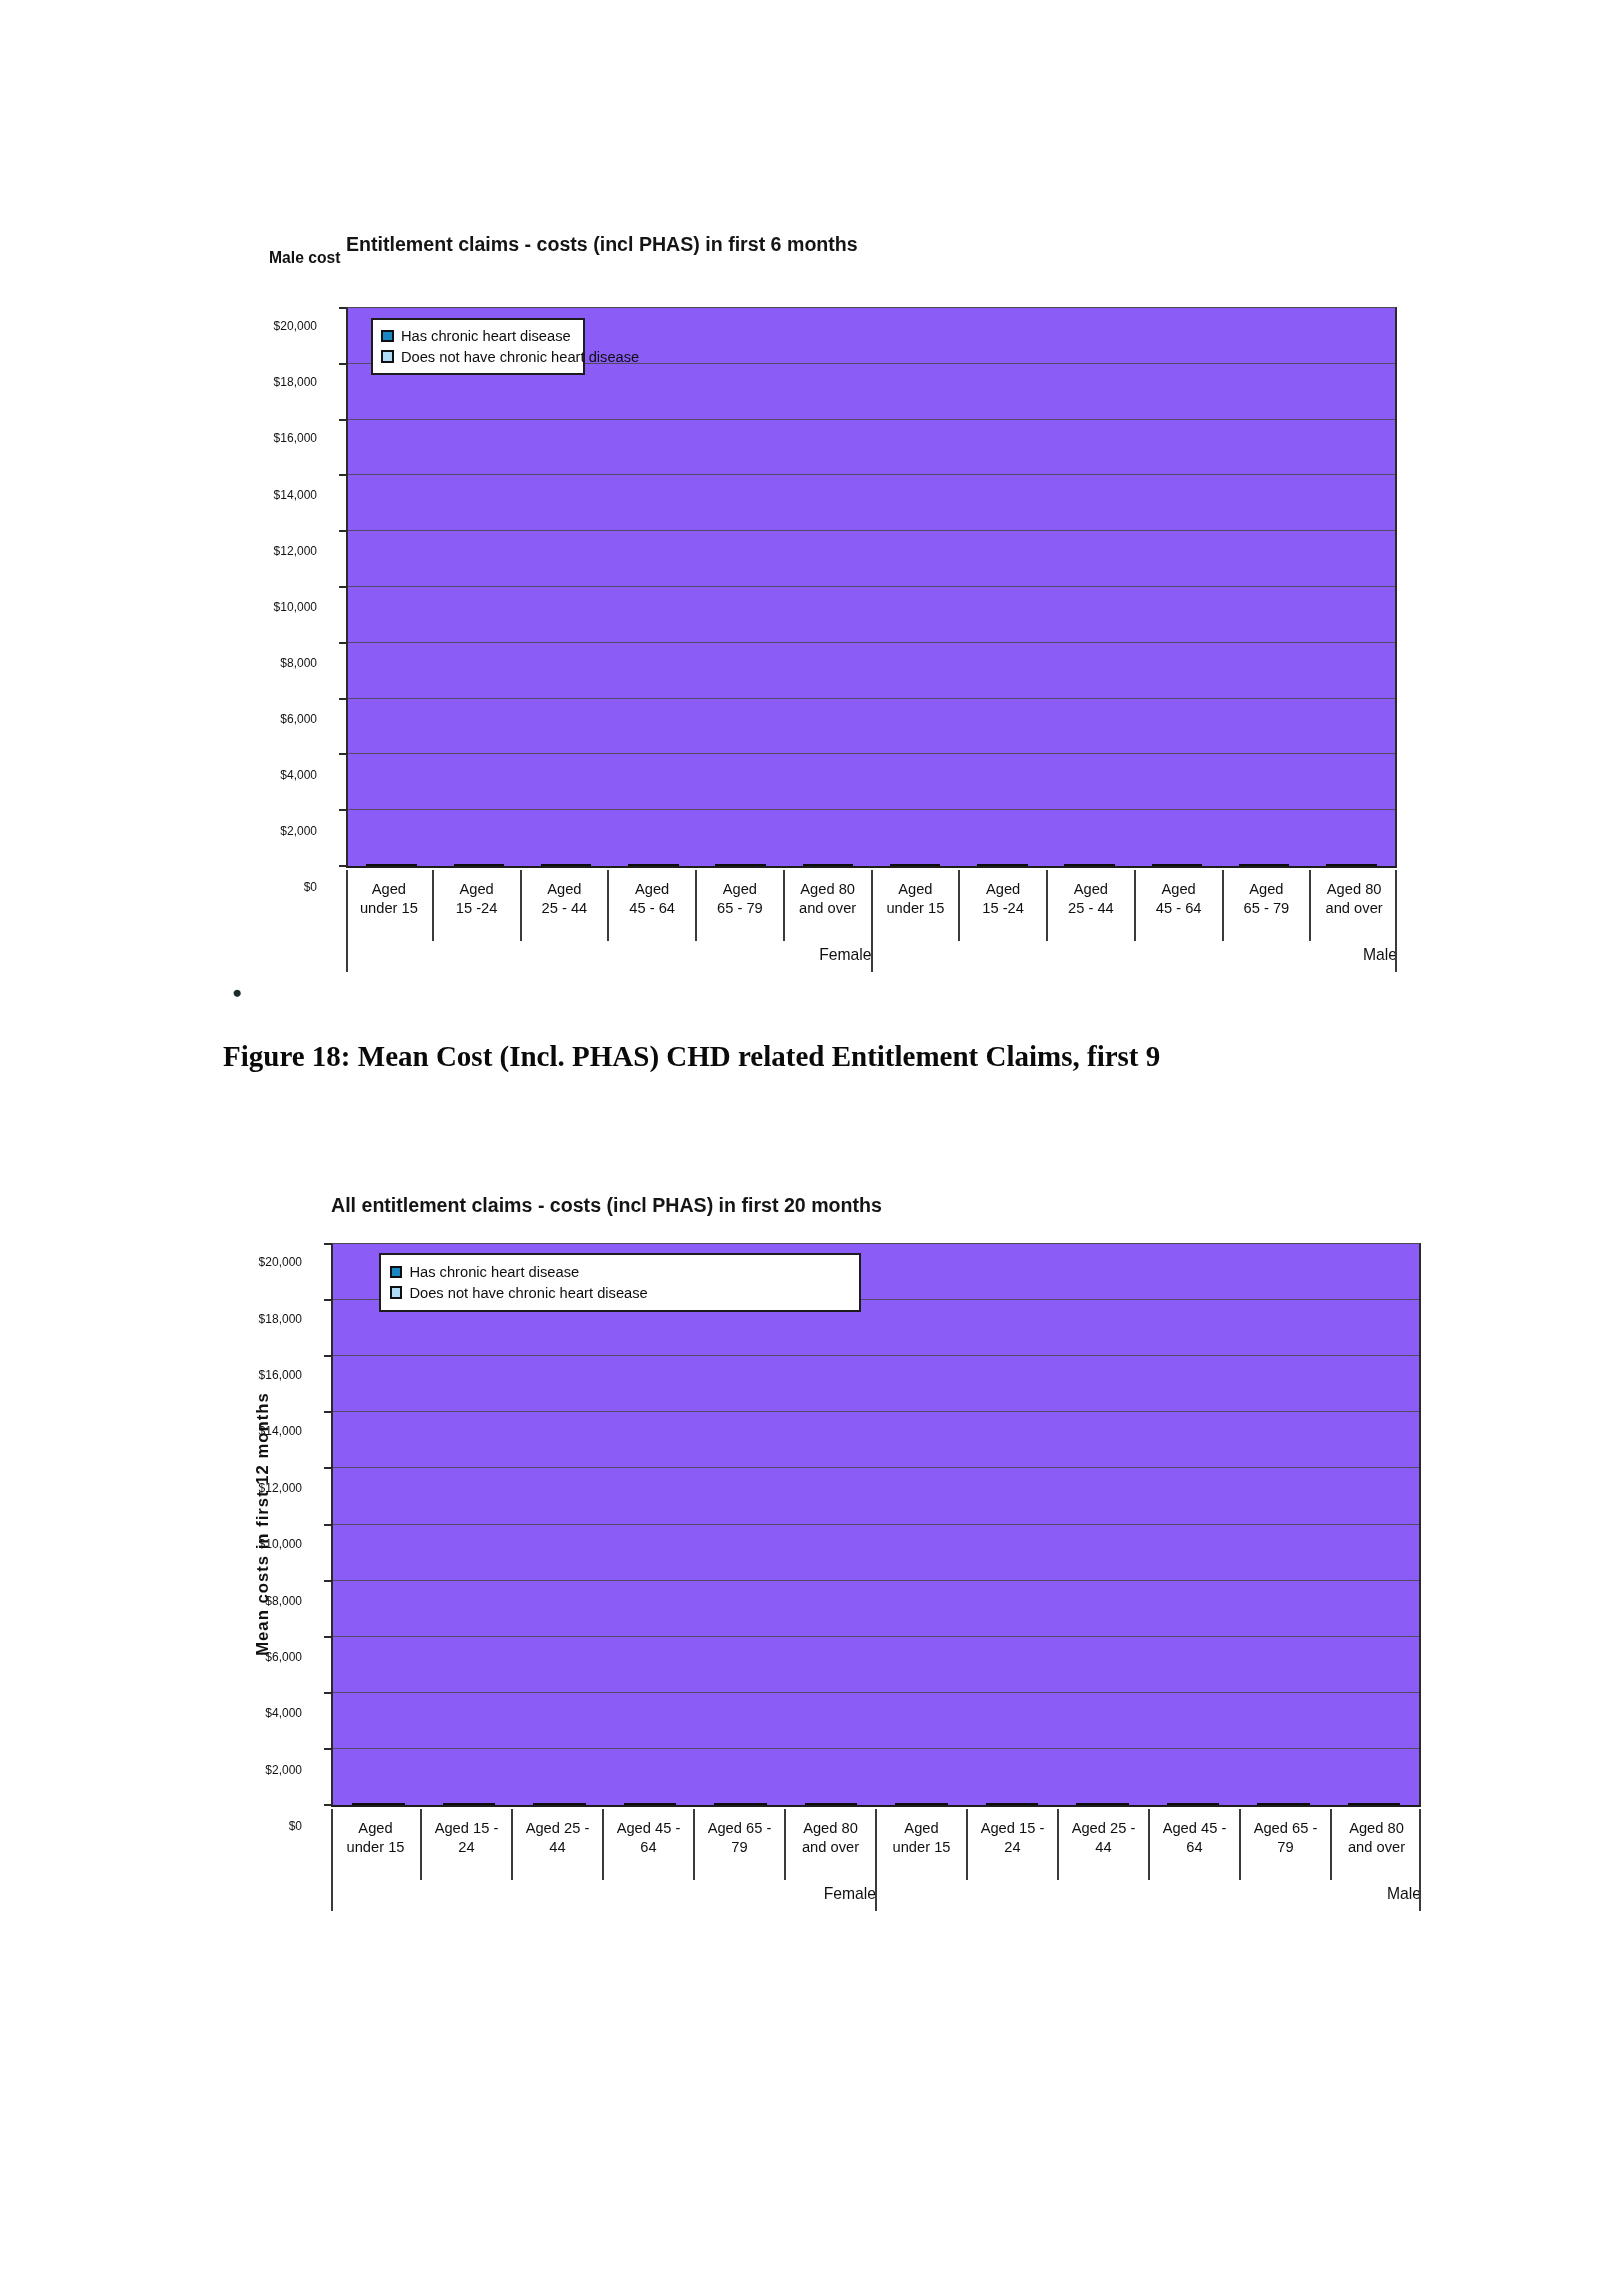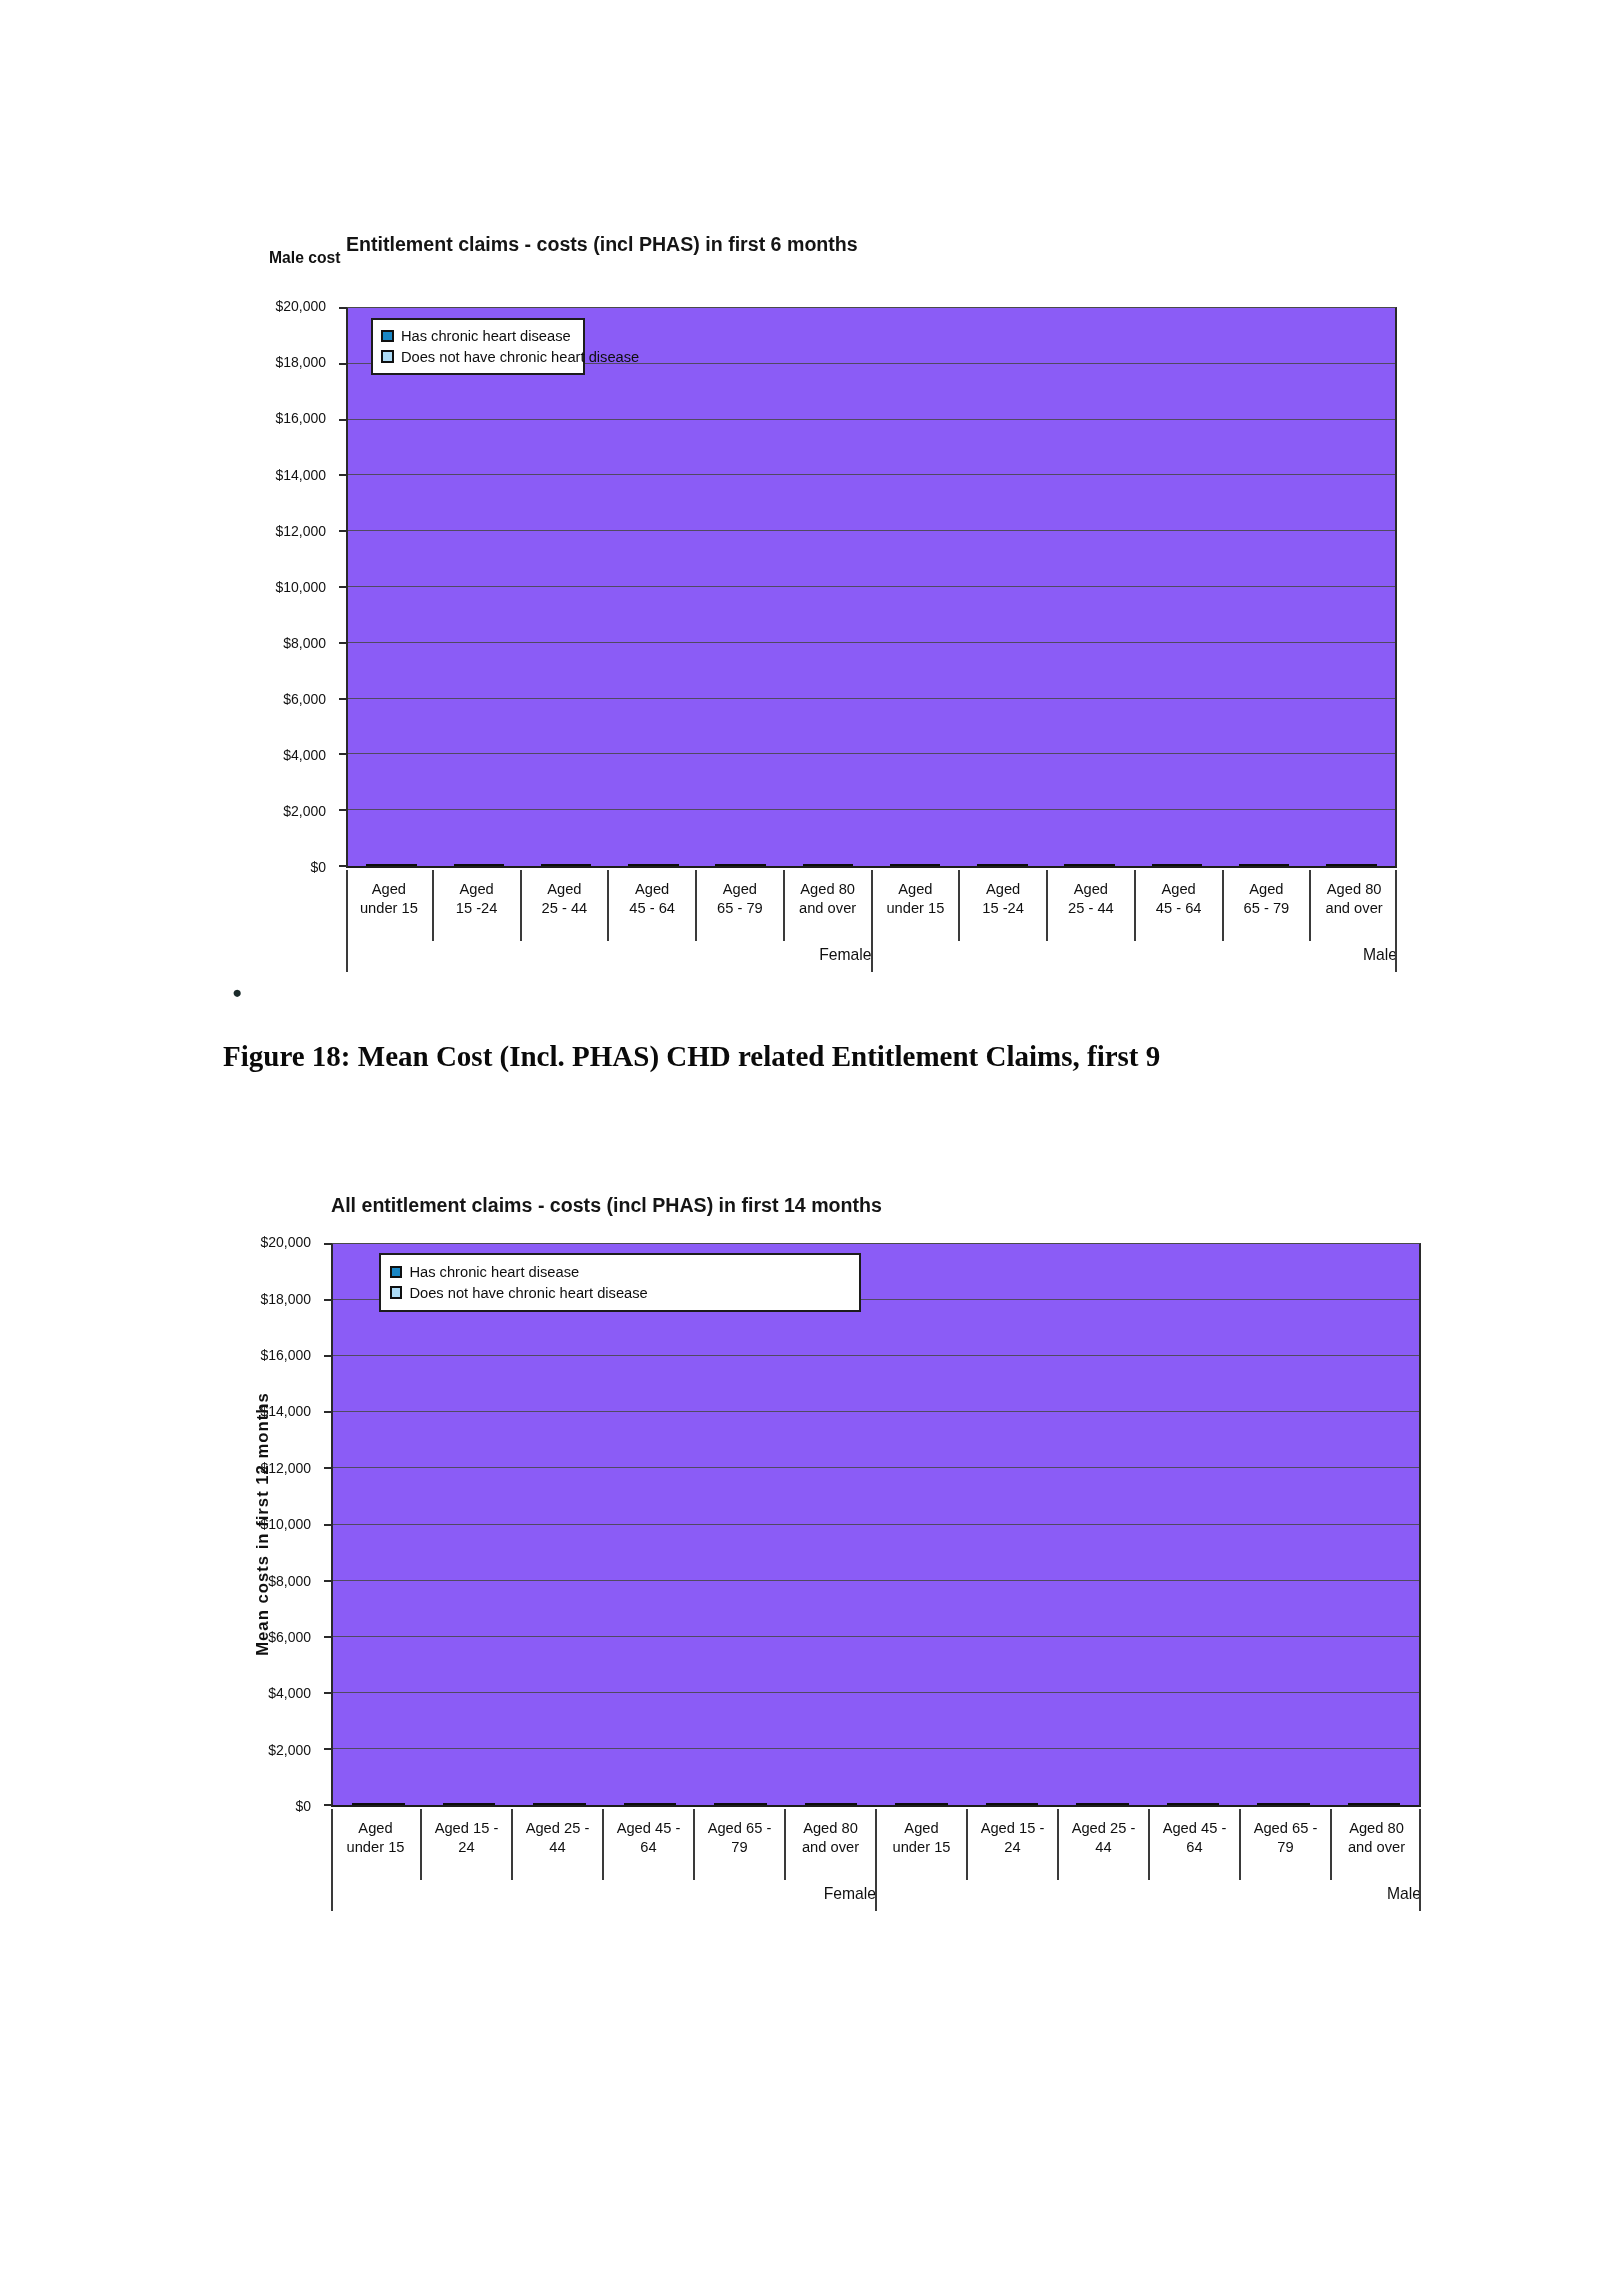--- a/index.html
+++ b/index.html
@@ -35,21 +35,21 @@
   .cellwrap { position:absolute; left:0; right:0; top:0; bottom:0; display:flex; }
   .cat-col { flex:1 1 0; position:relative; }
   .pair { position:absolute; left:21%; right:21%; bottom:0; display:flex; align-items:flex-end; }
   .bar { flex:1 1 0; box-sizing:border-box; border:2px solid #0d0d0d; border-bottom:none; min-height:2px; }
   .bar.s1 { background-image:linear-gradient(to bottom, rgba(255,255,255,0) 0%, rgba(255,255,255,0.5) 100%); }
 
   
   .yticks { position:absolute; }
   #yticks1 { left:221px; top:307px; width:108px; height:561px; }
   #yticks2 { left:206px; top:1243px; width:108px; height:564px; }
-  .ytick { position:absolute; right:3px; font-size:14px; color:#121212; white-space:nowrap; }
+  .ytick { position:absolute; right:12px; font-size:12px; color:#121212; white-space:nowrap;margin-top:21px; }
 
   
   .xband { position:absolute; }
   #xband1 { left:346px; top:870px; width:1051px; height:102px; }
   #xband2 { left:331px; top:1809px; width:1090px; height:102px; }
   .xcells { position:absolute; left:0; right:0; top:0; height:71px; display:flex; }
   .xcell {
     flex:1 1 0; box-sizing:border-box; border-right:2px solid #3a3a3a;
     text-align:center; font-size:14.7px; line-height:19.6px; padding-top:9.8px; color:#101010;
   }
@@ -263,21 +263,21 @@
       <div class="gsep" style="left: calc(100% - 2px);"></div>
     </div>
 </section>
 
 <span id="bullet">●</span>
 <div id="caption">
   <div>Figure 18: Mean Cost (Incl. PHAS) CHD related Entitlement Claims, first 9</div>
 </div>
 
 <section>
-  <div id="chart2-title" class="chart-title">All entitlement claims -  costs (incl PHAS) in first 14 months</div>
+  <div id="chart2-title" class="chart-title">All entitlement claims -  costs (incl PHAS) in first 20 months</div>
   <div id="chart2-ylabel">Mean costs in first 12 months</div>
 
   <div id="yticks2" class="yticks">
       <div class="ytick" style="top: calc(100% - 8.8px);">$0</div>
       <div class="ytick" style="top: calc(90% - 8.8px);">$2,000</div>
       <div class="ytick" style="top: calc(80% - 8.8px);">$4,000</div>
       <div class="ytick" style="top: calc(70% - 8.8px);">$6,000</div>
       <div class="ytick" style="top: calc(60% - 8.8px);">$8,000</div>
       <div class="ytick" style="top: calc(50% - 8.8px);">$10,000</div>
       <div class="ytick" style="top: calc(40% - 8.8px);">$12,000</div>

